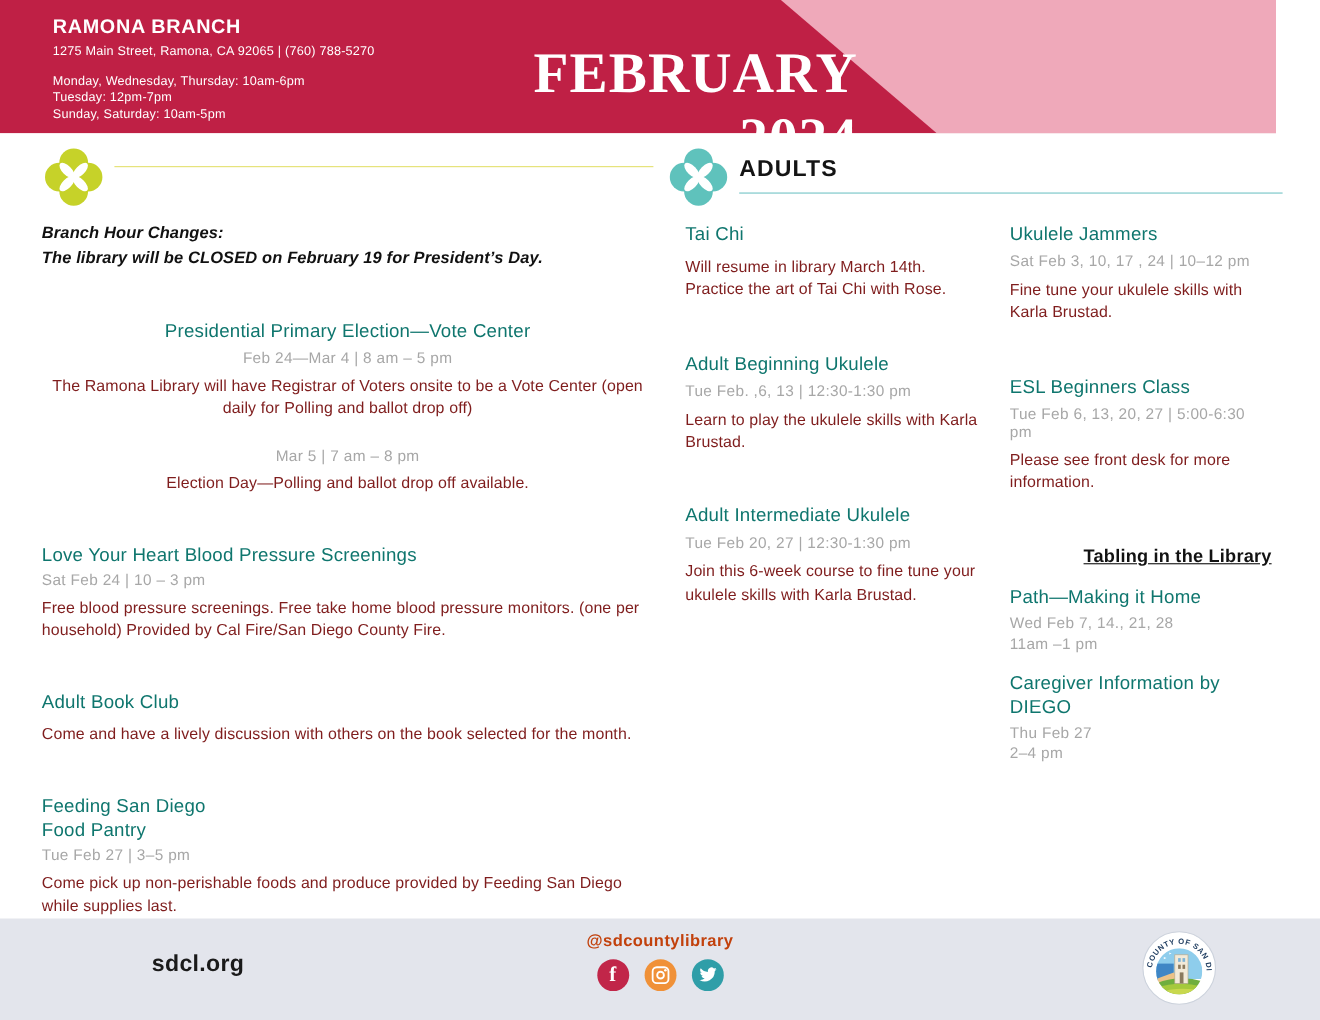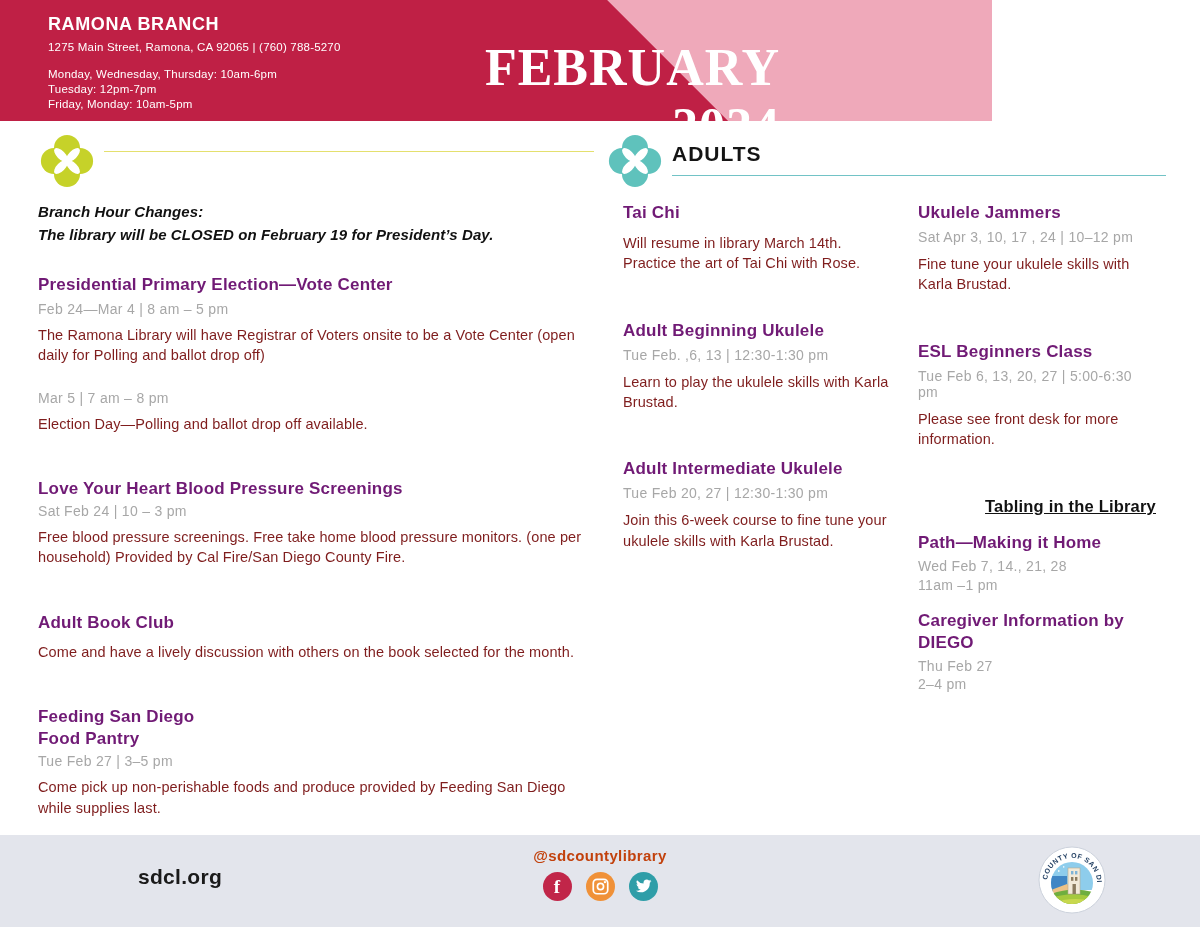--- a/index.html
+++ b/index.html
@@ -5,21 +5,21 @@
   * { margin:0; padding:0; box-sizing:border-box; }
   html,body { width:1200px; height:927px; }
   body {
     font-family:"Liberation Sans","DejaVu Sans",sans-serif;
     background:#ffffff; position:relative; overflow:hidden;
     -webkit-font-smoothing:antialiased;
   }
   .pre { white-space:pre-line; }
 
   
-  .header { position:absolute; left:0; top:0; width:992px; height:121px; background:#bf2045; }
+  .header { position:absolute; left:0; top:0; width:1160px; height:121px; background:#bf2045; }
   .header-pink { position:absolute; left:0; top:0; width:100%; height:100%;
     background:#efa9ba; clip-path:polygon(61.2% 0, 100% 0, 100% 100%, 73.4% 100%); }
   .branch-block { position:absolute; left:48px; top:14px; color:#ffffff; z-index:2; }
   .branch-name { font-size:18px; font-weight:bold; letter-spacing:0.6px; }
   .branch-address { font-size:11.5px; margin-top:6px; letter-spacing:0.2px; }
   .branch-hours { font-size:11.5px; margin-top:14px; line-height:15px; letter-spacing:0.2px; }
   .month-title { position:absolute; left:400px; top:38px; width:380px; text-align:right;
     color:#ffffff; font-size:52px; font-weight:bold; letter-spacing:1px; z-index:2;font-family:Liberation Serif, serif; }
 
   
@@ -35,22 +35,22 @@
   .col-featured { position:absolute; left:38px; top:132px; width:556px; }
   .col-adults { position:absolute; left:606px; top:132px; width:560px; }
   .adults-cols { display:flex; margin-top:14px; padding-left:17px; }
   .acol1 { width:272px; }
   .acol2 { width:238px; margin-left:23px; }
 
   .notice { margin-top:13px; font-size:15px; font-weight:bold; font-style:italic;
     color:#111111; line-height:1.5; letter-spacing:0.1px; }
 
   .event { margin-top:44px; }
-  .event.first { margin-top:28px; }
-  .event-title { font-size:17px; font-weight:bold; color:#701a75; letter-spacing:0.2px; line-height:1.3; }
+  .event.first { margin-top:44px;text-align:center; }
+  .event-title { font-size:17px; font-weight:normal; color:#0f766e; letter-spacing:0.2px; line-height:1.3; }
   .event-date { font-size:14px; color:#a7a7a7; margin-top:5px; letter-spacing:0.3px; }
   .event-desc { font-size:14.5px; color:#7f1d1d; margin-top:8px; line-height:1.4; letter-spacing:0.1px; }
   .session2 { margin-top:24px; }
 
   .aevent { margin-top:0; }
   .aevent + .aevent { margin-top:46px; }
   .aevent .event-desc { margin-top:9px; }
   .tabling-heading { font-size:16.5px; font-weight:bold; color:#121212; text-decoration:underline;
     letter-spacing:0.2px; margin-top:48px;text-align:right; }
   .tabling-item { margin-top:16px; }
@@ -71,21 +71,21 @@
 </head>
 <body>
 
 <div class="header">
   <div class="header-pink"></div>
   <div class="branch-block">
     <div class="branch-name">RAMONA BRANCH</div>
     <div class="branch-address">1275 Main Street, Ramona, CA 92065  |  (760) 788-5270</div>
     <div class="branch-hours pre">Monday, Wednesday, Thursday: 10am-6pm
 Tuesday: 12pm-7pm
-Friday, Monday: 10am-5pm</div>
+Sunday, Saturday: 10am-5pm</div>
   </div>
   <div class="month-title">FEBRUARY 2024</div>
 </div>
 
 <div class="col-featured">
   <div class="section-header">
     <svg class="flower" viewBox="0 0 60 60">
       <g fill="#c6d229">
         <circle cx="30" cy="15.5" r="14.5"></circle>
           <circle cx="30" cy="44.5" r="14.5"></circle>
@@ -170,21 +170,21 @@
       <div class="aevent">
         <div class="event-title">Adult Intermediate Ukulele</div>
         <div class="event-date">Tue  Feb 20, 27  |  12:30-1:30 pm</div>
         <div class="event-desc">Join this 6-week course to fine tune your ukulele skills with Karla Brustad.</div>
       </div>
     </div>
 
     <div class="acol2">
       <div class="aevent">
         <div class="event-title">Ukulele Jammers</div>
-        <div class="event-date">Sat  Apr 3, 10, 17 , 24 |  10–12 pm</div>
+        <div class="event-date">Sat  Feb 3, 10, 17 , 24 |  10–12 pm</div>
         <div class="event-desc">Fine tune your ukulele skills with Karla Brustad.</div>
       </div>
       <div class="aevent">
         <div class="event-title">ESL Beginners Class</div>
         <div class="event-date">Tue Feb 6, 13, 20, 27 |  5:00-6:30 pm</div>
         <div class="event-desc">Please see front desk for more information.</div>
       </div>
       <div class="tabling-heading">Tabling in the Library</div>
       <div class="tabling-item">
         <div class="event-title">Path—Making it Home</div>

